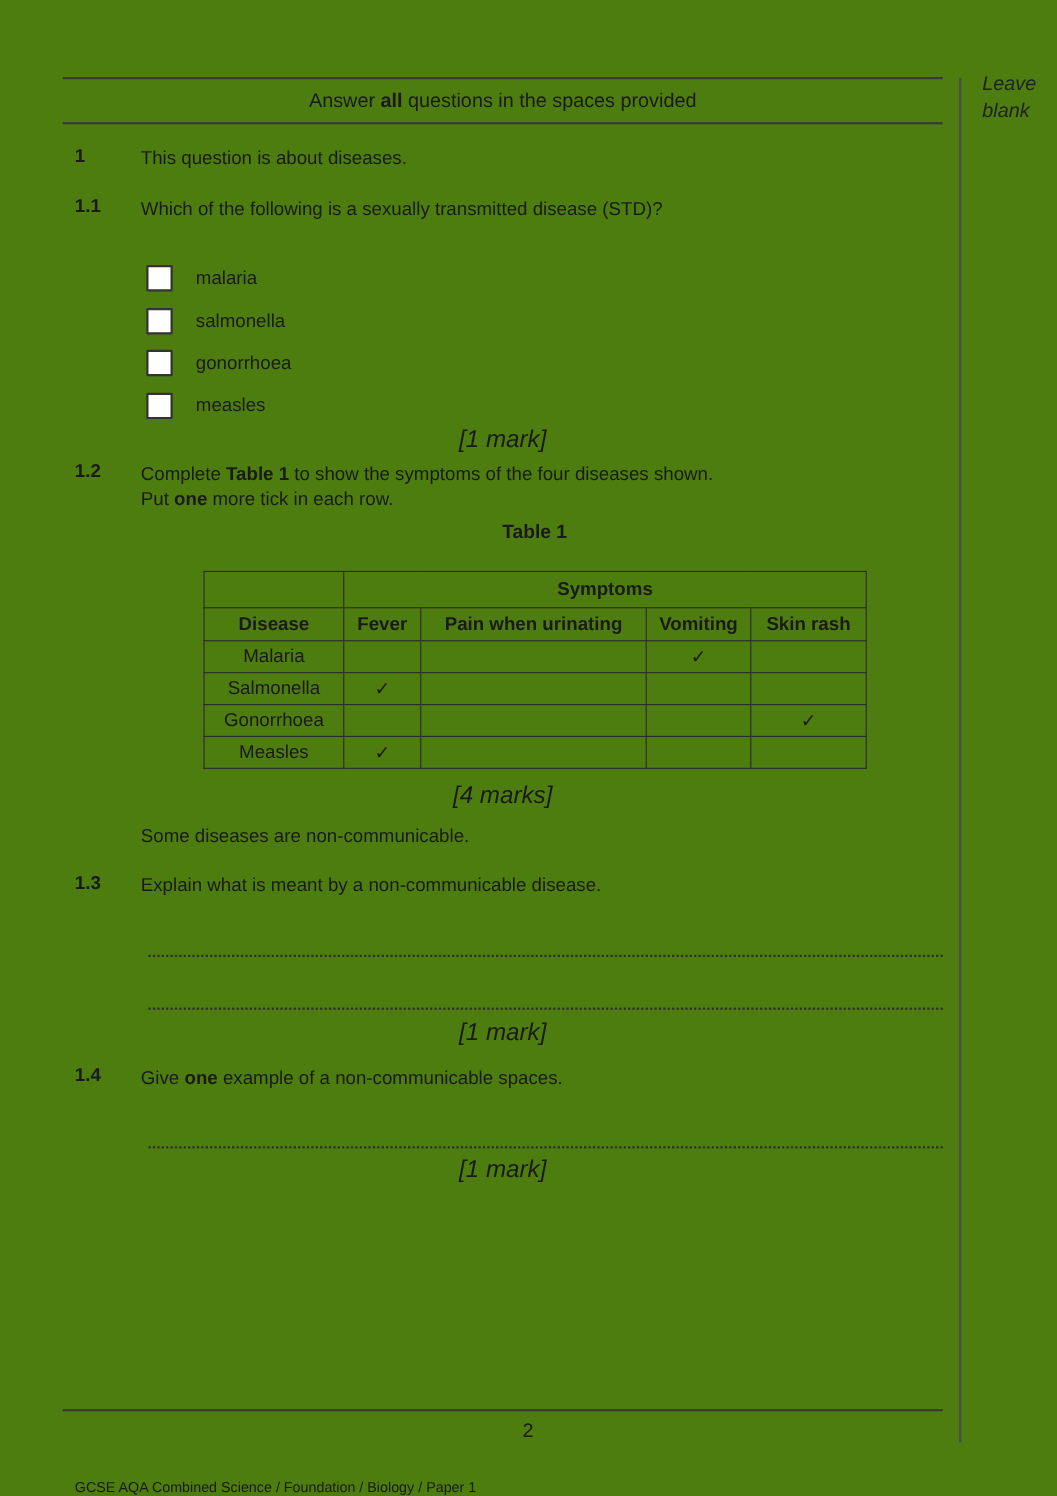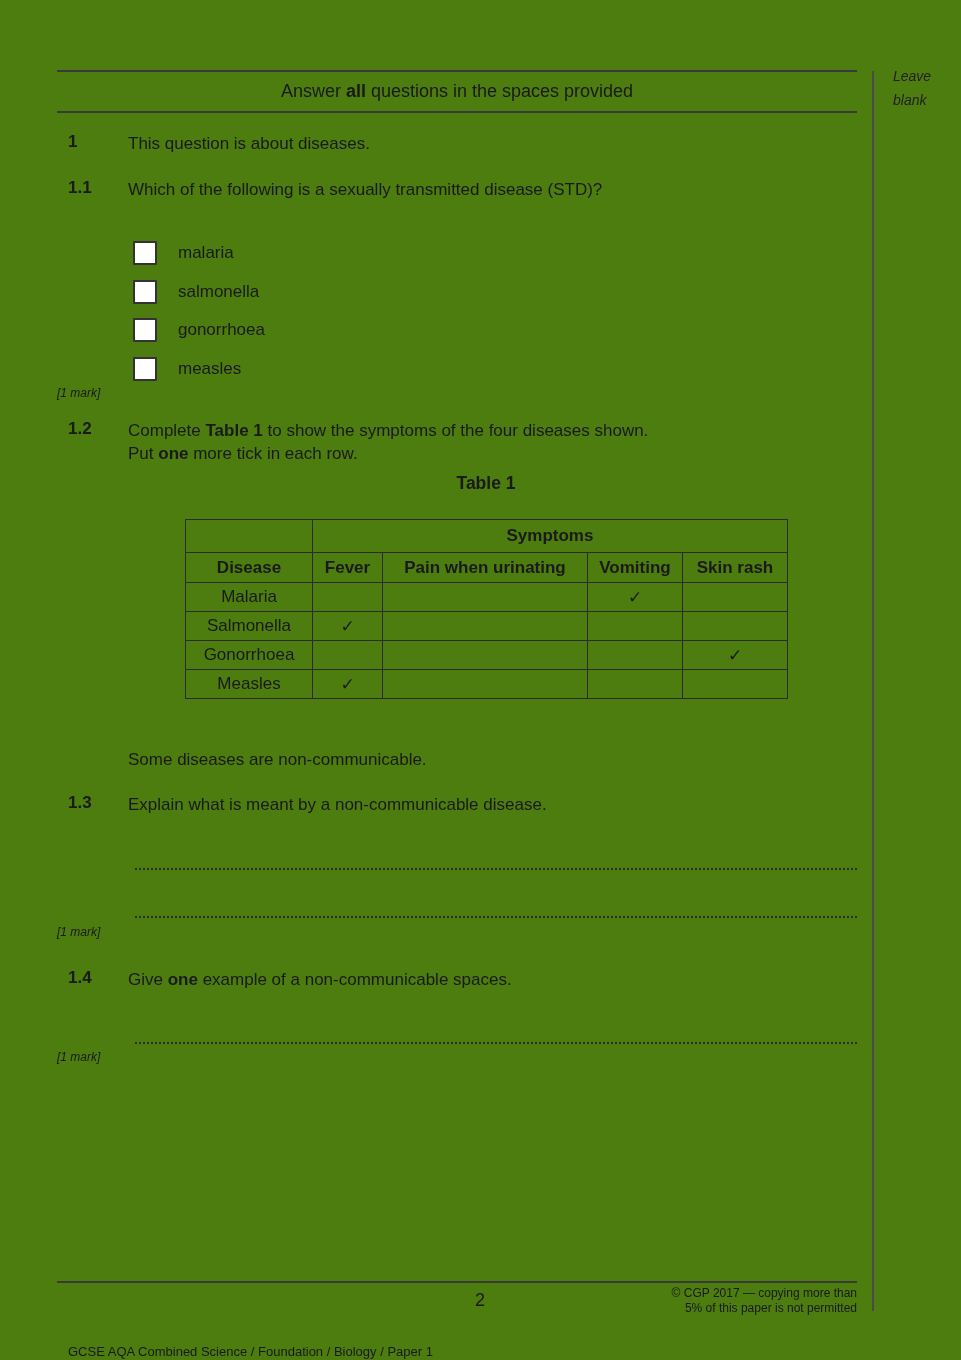--- a/index.html
+++ b/index.html
@@ -9,31 +9,31 @@
     font-family: "Liberation Sans", sans-serif;
     color: #1a1a1a;
   }
   .page { position: relative; width: 961px; height: 1360px; overflow: hidden; background: #4d7c0f; }
   .abs { position: absolute; }
 
   .hrule { background: #3a3a3a; height: 2px; width: 800px; left: 57px; }
   .vrule { background: #4a4a4a; width: 2px; left: 872px; top: 71px; height: 1240px; }
 
   .instruction { left: 57px; top: 81px; width: 800px; text-align: center; font-size: 18px; }
-  .leave-blank { left: 893px; top: 64px; font-style: italic; font-size: 14px; line-height: 24px; color: #222; }
+  .leave-blank { left: 893px; top: 64px; font-style: italic; font-size: 18px; line-height: 24px; color: #222; }
 
   .qrow { left: 0; width: 857px; }
   .qnum { position: absolute; left: 68px; font-weight: bold; font-size: 17px; }
   .qtext { position: absolute; left: 128px; font-size: 17px; line-height: 23px; width: 722px; }
 
   .optrow { left: 133px; height: 26px; display: flex; align-items: center; }
   .checkbox { width: 24px; height: 24px; border: 2px solid #333; background: #fff; box-sizing: border-box; border-radius: 1px; }
   .optlabel { margin-left: 21px; font-size: 17px; }
 
-  .marks { left: 57px; width: 800px; text-align: left; font-style: italic; font-size: 12px; }
+  .marks { left: 57px; width: 800px; text-align: center; font-style: italic; font-size: 22px; }
 
   .table-title { left: 185px; width: 602px; text-align: center; font-weight: bold; font-size: 17.5px; }
 
   table.symptoms { position: absolute; left: 185px; top: 519px; border-collapse: collapse; table-layout: fixed; }
   table.symptoms td, table.symptoms th { border: 1.5px solid #2b2b2b; padding: 0; text-align: center; vertical-align: middle; font-size: 17px; overflow: hidden; }
   table.symptoms th { font-weight: bold; }
   td.corner { border: none; background: transparent; }
   tr.h-sym  { height: 33px; margin-top: 47px; }
   tr.h-head { height: 30px; }
   tr.h-data { height: 29px; }
@@ -146,20 +146,21 @@
     <tr class="h-data">
       <td>Measles</td>
       <td class="tick">✓</td>
       <td class="tick"></td>
       <td class="tick"></td>
       <td class="tick"></td>
     </tr>
   </tbody>
     </table>
 
+  <div class="abs marks" style="top:710px">[4 marks]</div>
 
   <div class="abs qtext" style="top:748px">Some diseases are non-communicable.</div>
 
   <div class="abs qrow" style="top:793px">
     <span class="qnum">1.3</span>
     <span class="qtext">Explain what is meant by a non-communicable disease.</span>
   </div>
   <div class="abs dotline" style="top:855px"></div>
   <div class="abs dotline" style="top:903px"></div>
   <div class="abs marks" style="top:925px">[1 mark]</div>
@@ -167,18 +168,14 @@
   <div class="abs qrow" style="top:968px">
     <span class="qnum">1.4</span>
     <span class="qtext"><span>Give </span><b>one</b><span> example of a non-communicable spaces.</span></span>
   </div>
   <div class="abs dotline" style="top:1029px"></div>
   <div class="abs marks" style="top:1050px">[1 mark]</div>
 
   <div class="abs footer-rule"></div>
   <div class="abs footer-left">GCSE AQA Combined Science / Foundation / Biology / Paper 1</div>
   <div class="abs footer-page">2</div>
-  <div class="abs footer-right">
-    <div>© CGP 2017 — copying more than</div>
-    <div>5% of this paper is not permitted</div>
-  </div>
 
 </div>
 
 </body></html>

